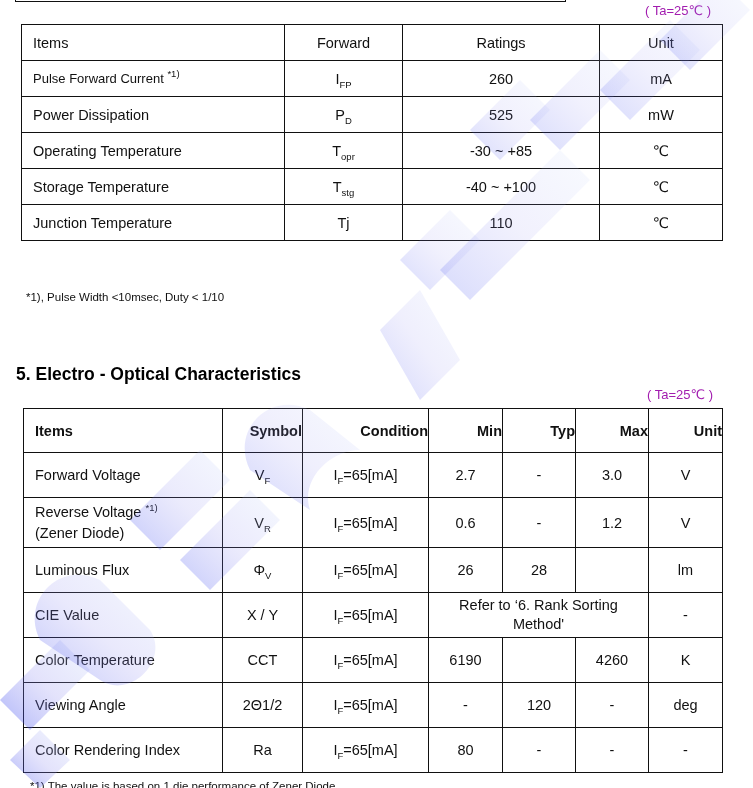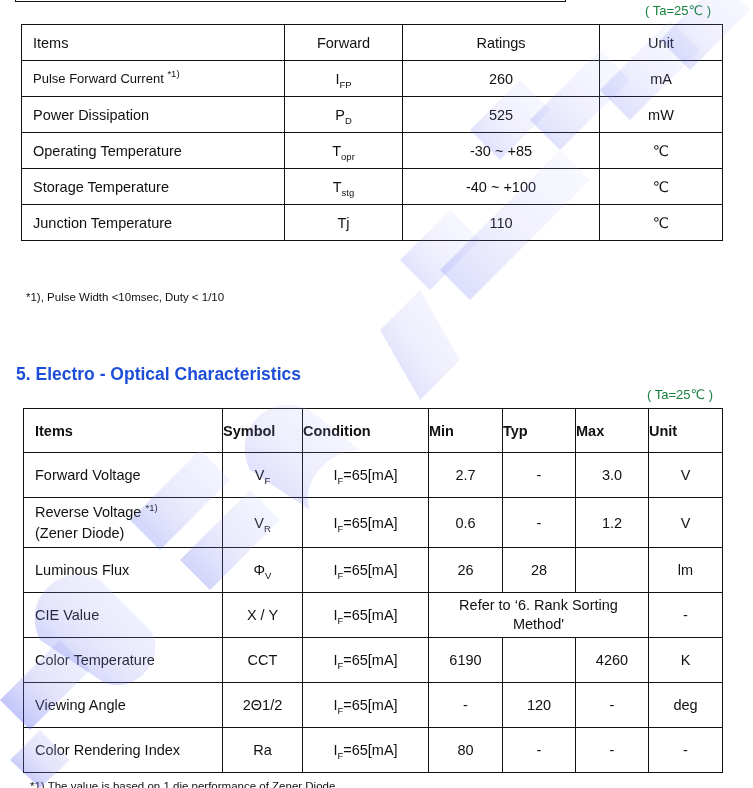--- a/index.html
+++ b/index.html
@@ -6,41 +6,41 @@
   body {
     width: 753px; height: 788px; overflow: hidden; position: relative;
     background: #ffffff; color: #111;
     font-family: "Liberation Sans", "DejaVu Sans", sans-serif;
   }
   .abs { position: absolute; }
   .top-box {
     left: 15px; top: -10px; width: 551px; height: 12px;
     border: 1.5px solid #111; border-top: none; box-sizing: border-box;
   }
-  .ta-note { font-size: 13px; color: #15803d; }
+  .ta-note { font-size: 13px; color: #a21caf; }
   table.spec { position: absolute; border-collapse: collapse; table-layout: fixed; }
   table.spec td, table.spec th {
     border: 1.5px solid #111; padding: 0; font-weight: normal;
     font-size: 14.5px; color: #111; vertical-align: middle;
   }
   #t1 { left: 21px; top: 24px; width: 701px; }
   #t1 td, #t1 th { height: 35px; }
   #t1 .c-item { text-align: left; padding-left: 11px; }
   #t1 .c-center { text-align: center; }
   #t1 .small { font-size: 13px; }
   #t2 { left: 23px; top: 408px; width: 699px; }
-  #t2 th { font-weight: bold; font-size: 14.5px; height: 43px; text-align: left; }
+  #t2 th { font-weight: bold; font-size: 14.5px; height: 43px; text-align: right; }
   #t2 th.c-item { text-align: left; padding-left: 11px; }
   #t2 td { text-align: center; height: 44px; margin-top: 25px; }
   #t2 td.c-item { text-align: left; padding-left: 11px; line-height: 21px; }
   #t2 tr.tall td { height: 49px; }
   sub { font-size: 9.5px; vertical-align: -4px; line-height: 0; }
   sup { font-size: 9.5px; vertical-align: 6px; line-height: 0; }
   .fn { font-size: 11.5px; color: #111; text-align: right; }
-  .heading { font-size: 17.5px; font-weight: bold; color: #1d4ed8; }
+  .heading { font-size: 17.5px; font-weight: bold; color: #000000; }
   .watermark { left: 0; top: 0; width: 753px; height: 788px; pointer-events: none; z-index: 5; }
 </style>
 </head>
 <body>
 
 <div class="abs top-box"></div>
 
 <div class="abs ta-note" style="left:645px; top:3px;">( Ta=25℃ )</div>
 
 <table class="spec" id="t1">

